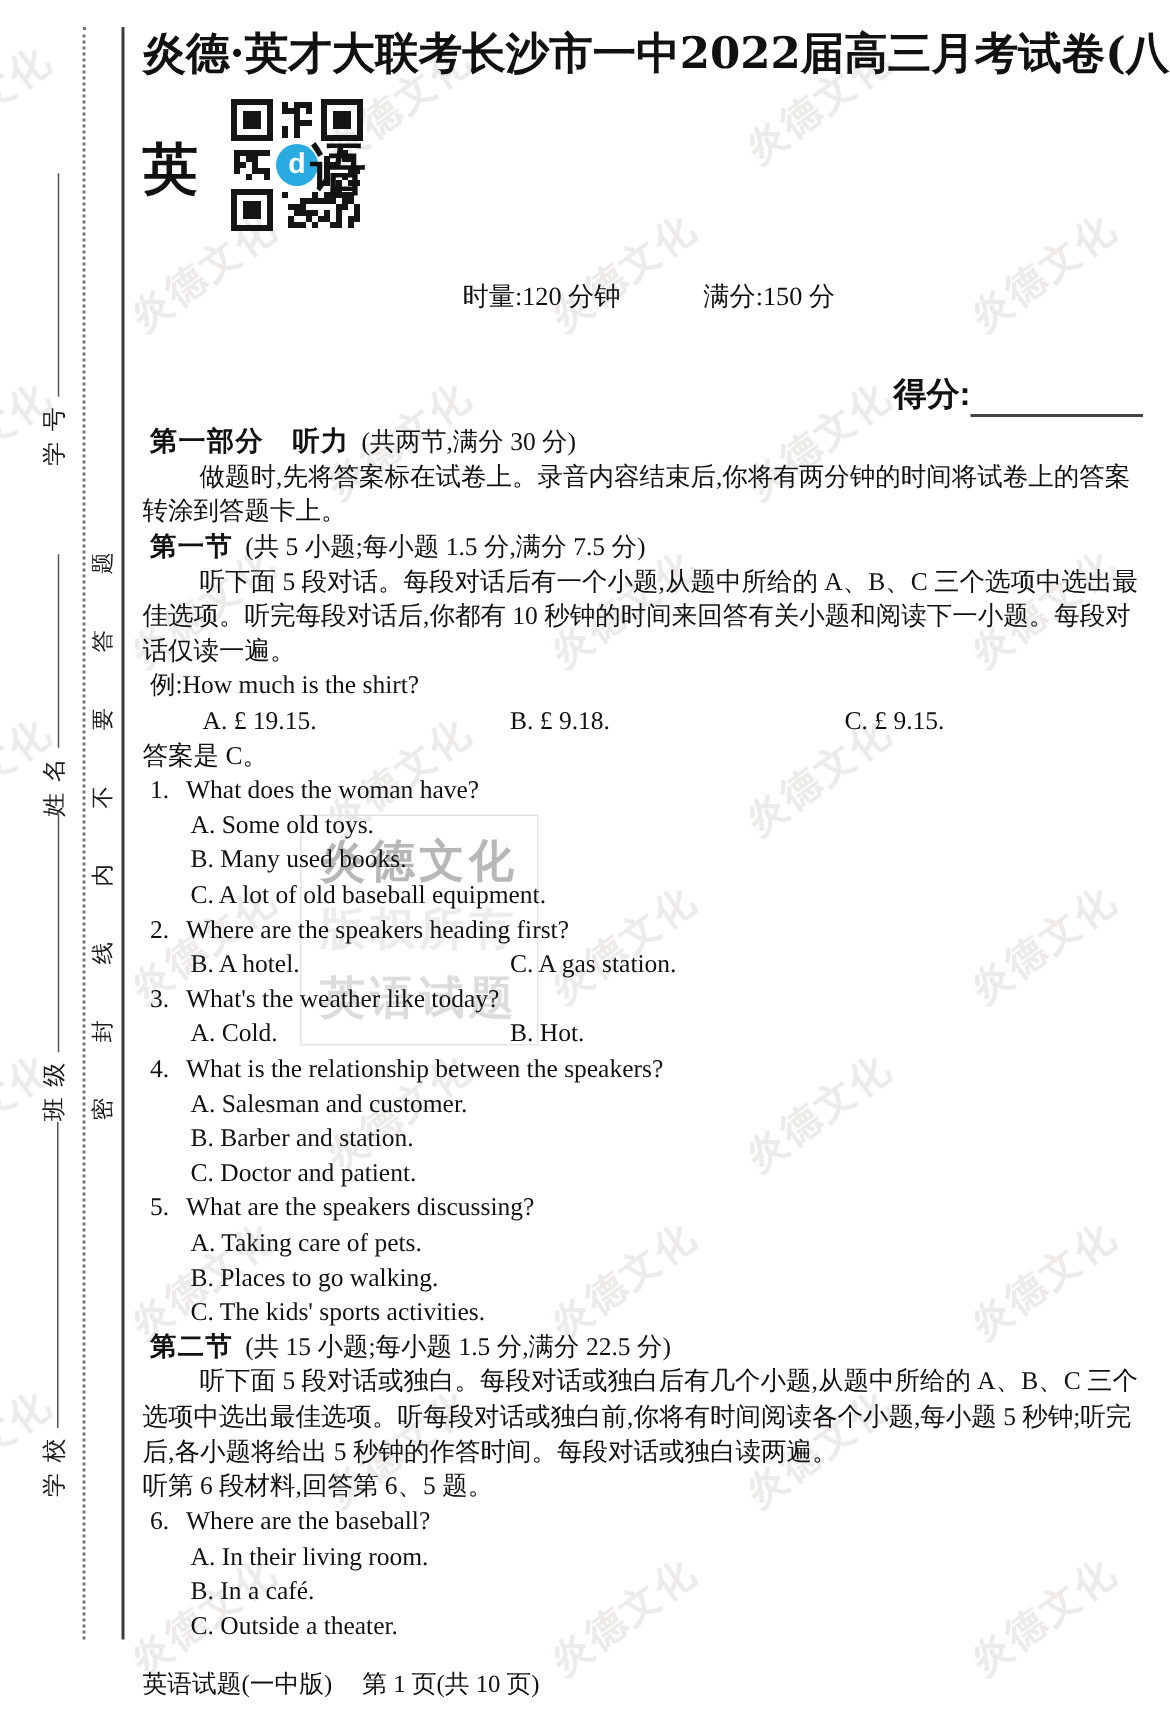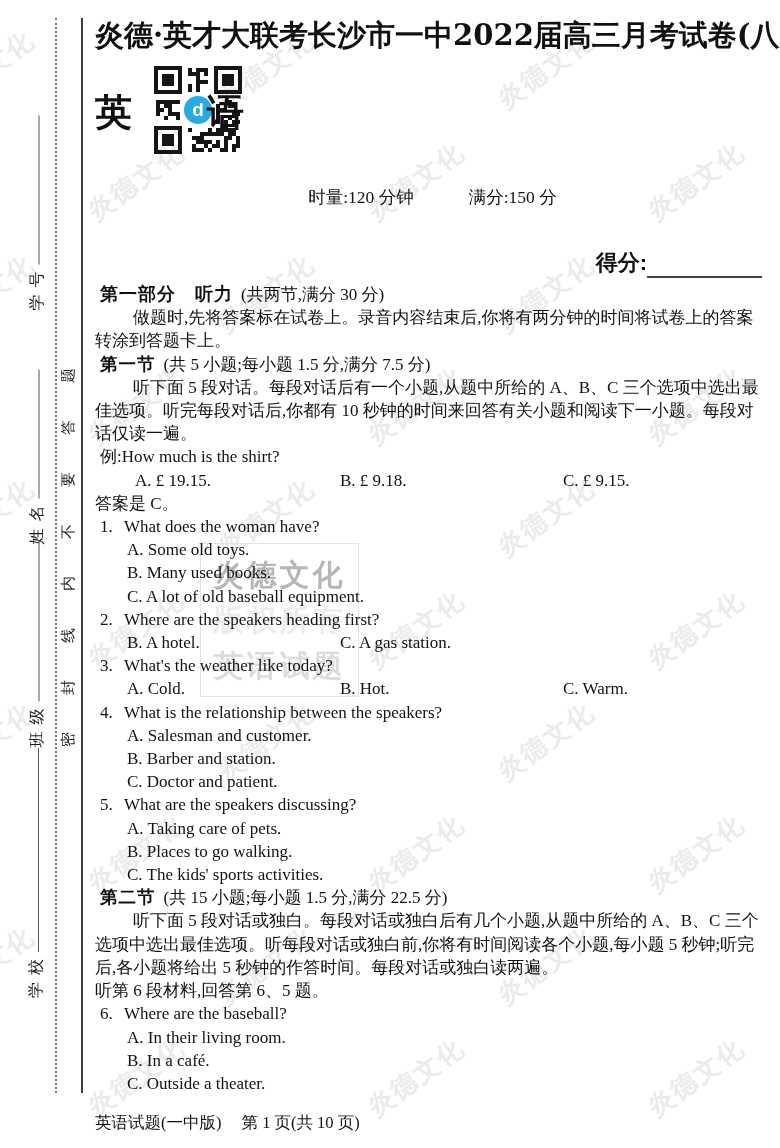--- a/index.html
+++ b/index.html
@@ -298,21 +298,20 @@
       <span>B. A hotel.</span>
       <span>C. A gas station.</span>
     </div>
 
     <div class="q">
       <span class="qnum">3.</span><span>What's the weather like today?</span>
     </div>
     <div class="opt-row">
       <span>A. Cold.</span>
       <span>B. Hot.</span>
-      <span>C. Warm.</span>
     </div>
 
     <div class="q">
       <span class="qnum">4.</span><span>What is the relationship between the speakers?</span>
     </div>
     <p class="opt">A. Salesman and customer.</p>
     <p class="opt">B. Barber and station.</p>
     <p class="opt">C. Doctor and patient.</p>
 
     <div class="q">

